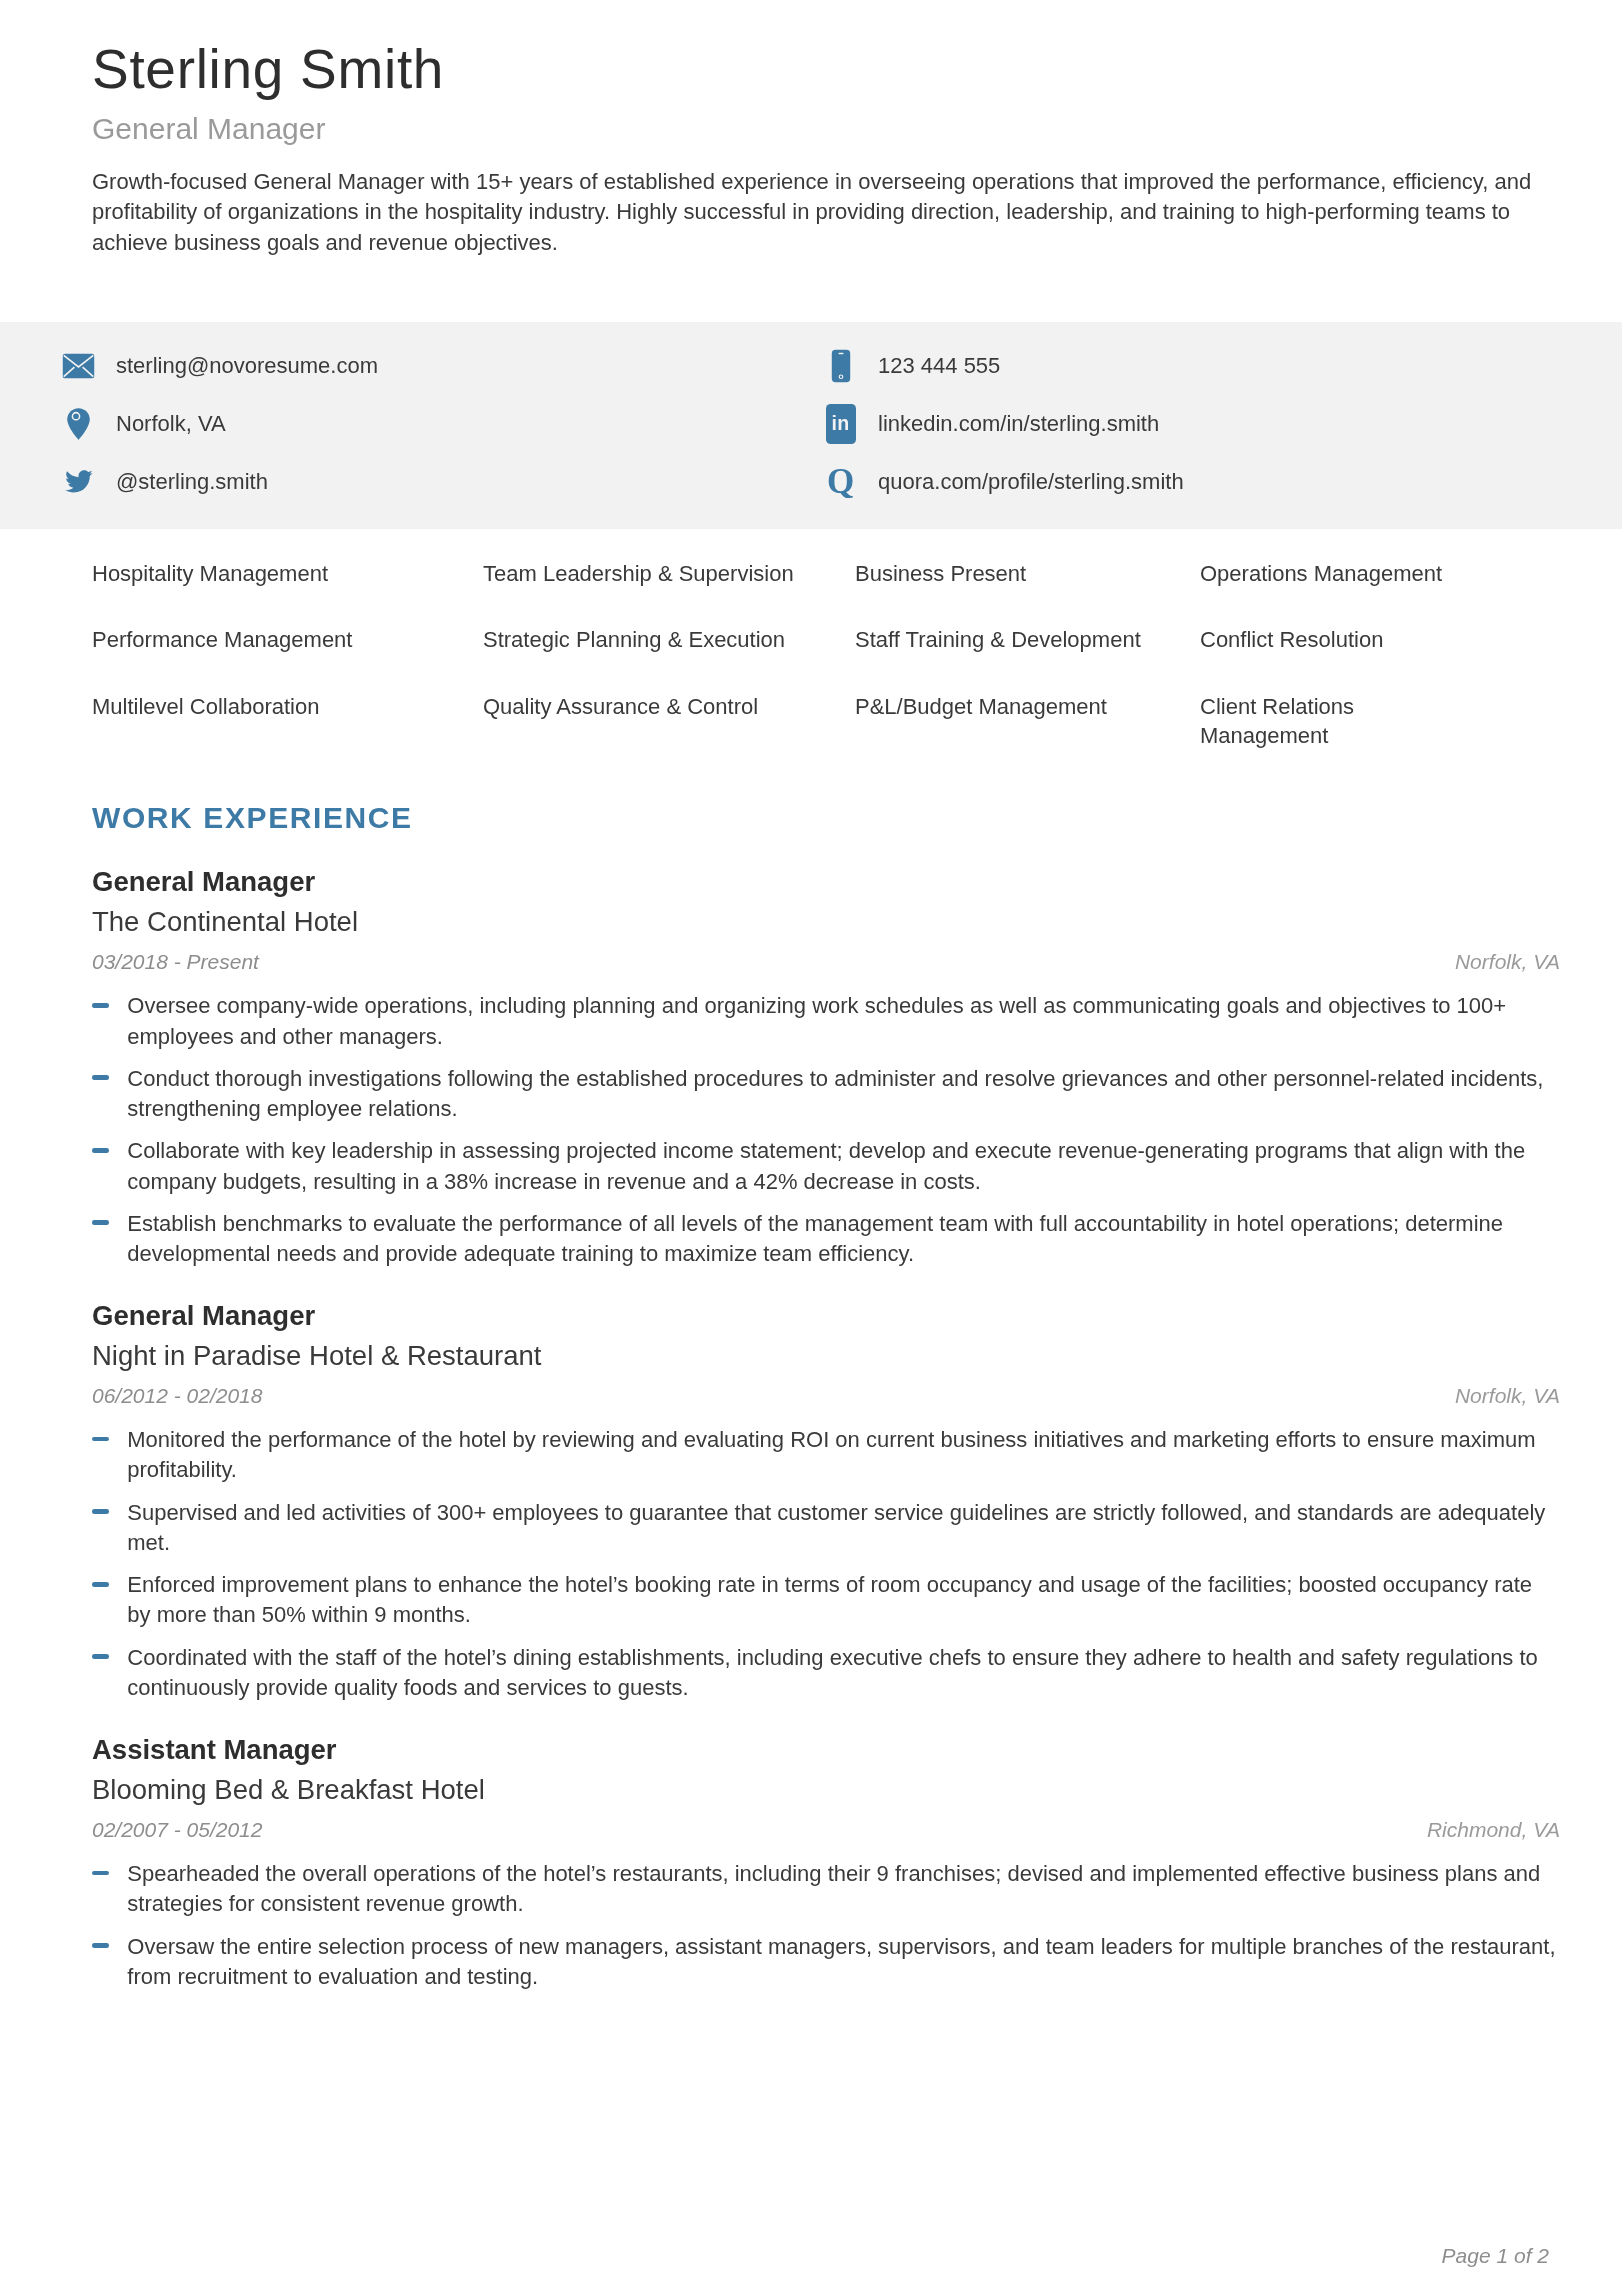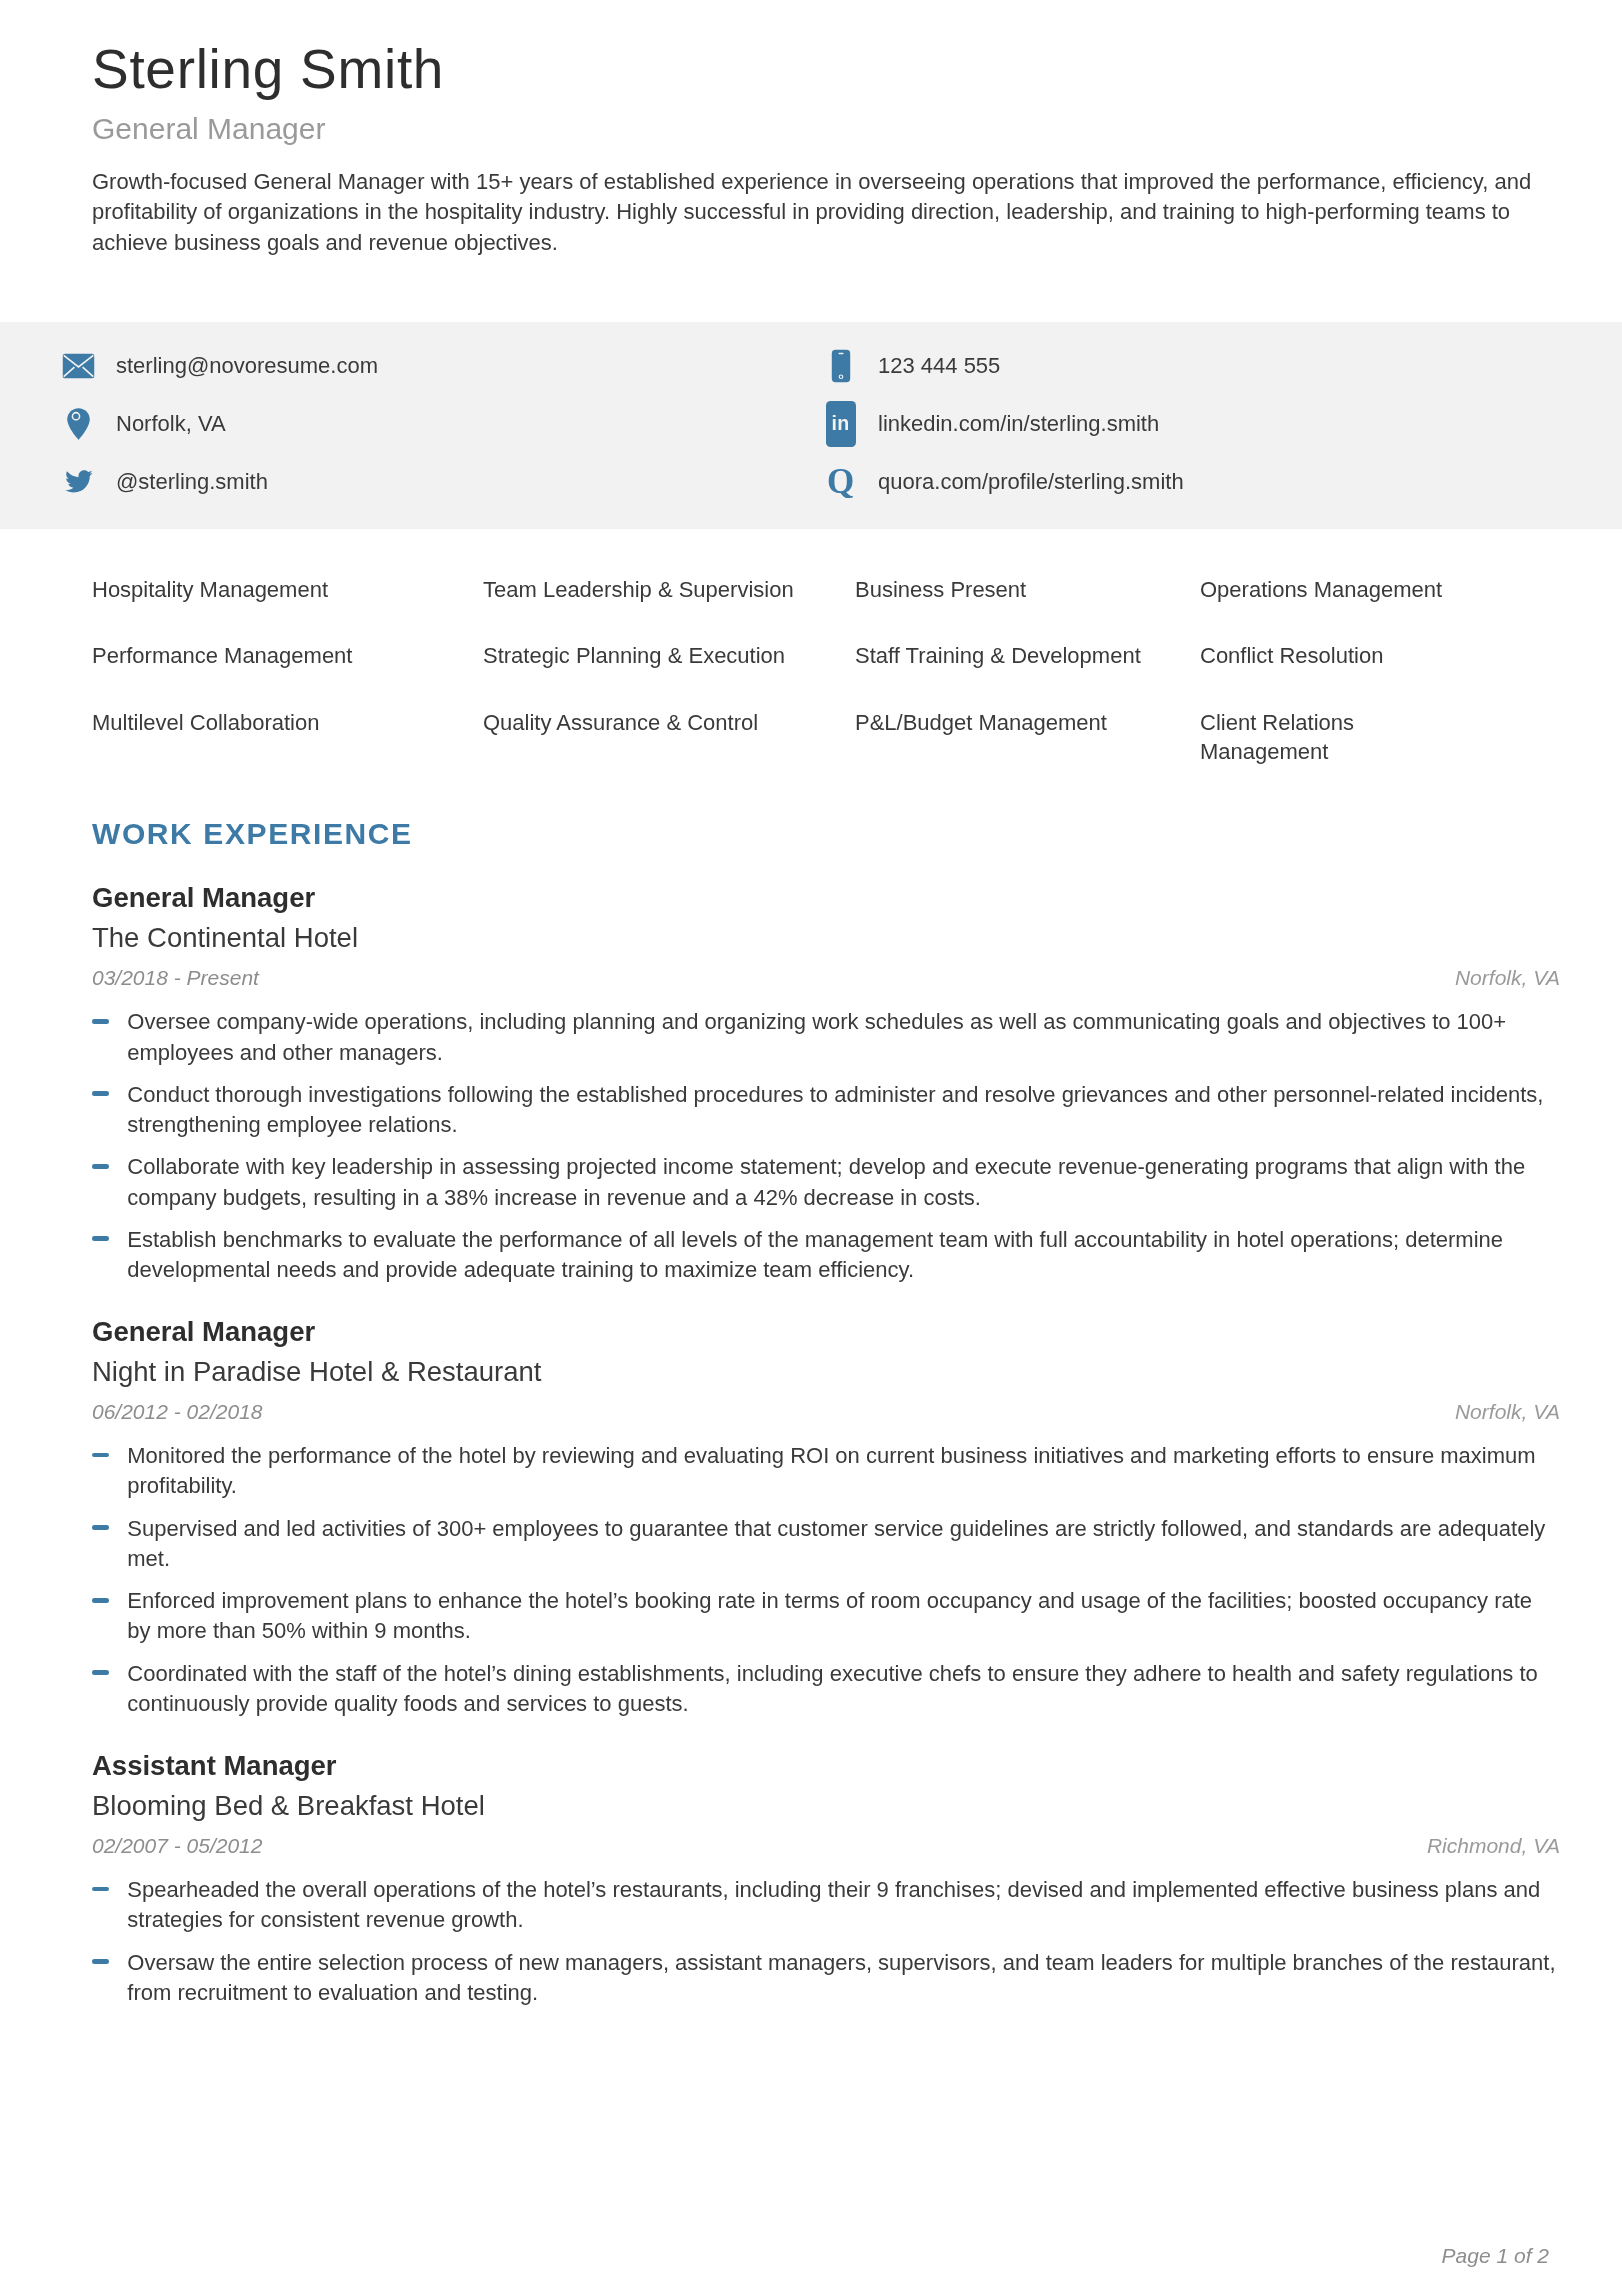--- a/index.html
+++ b/index.html
@@ -41,21 +41,21 @@
     background: #f2f2f2;
     padding: 27.5px 62px 30px 62px;
     display: grid;
     grid-template-columns: 1fr 1fr;
     row-gap: 23.6px;
     column-gap: 26px;
   }
   .contact-item { display: flex; align-items: center; gap: 21px; font-size: 22px; color: #3a3a3a; }
   .contact-item .icon-box { width: 33px; height: 34px; flex: 0 0 auto; display: flex; align-items: center; justify-content: center; }
   .li-badge {
-    width: 30px; height: 46px; border-radius: 4.6px;
+    width: 30px; height: 40px; border-radius: 4.6px;
     background: #3d7aa5; color: #f2f2f2;
     display: flex; align-items: center; justify-content: center;
     font-size: 19.6px; font-weight: 700; letter-spacing: 0.3px;
   }
   .q-glyph {
     font-size: 35px; font-weight: 700; color: #3d7aa5; line-height: 1;
     font-family: "Liberation Serif", serif;
   }
 
   
@@ -63,21 +63,21 @@
     font-size: 30px;
     font-weight: 700;
     color: #3d7aa5;
     letter-spacing: 1.6px;
   }
   .skills-heading { margin-top: 27.5px; }
   .xp-heading { margin-top: 51px; }
 
   
   .skills-grid {
-    margin-top: 46px;
+    margin-top: 30px;
     display: grid;
     grid-template-columns: 340px 321px 294px 281px;
     column-gap: 51px;
     row-gap: 37px;
     font-size: 22px;
     line-height: 1.34;
     color: #3a3a3a;
   }
 
   

